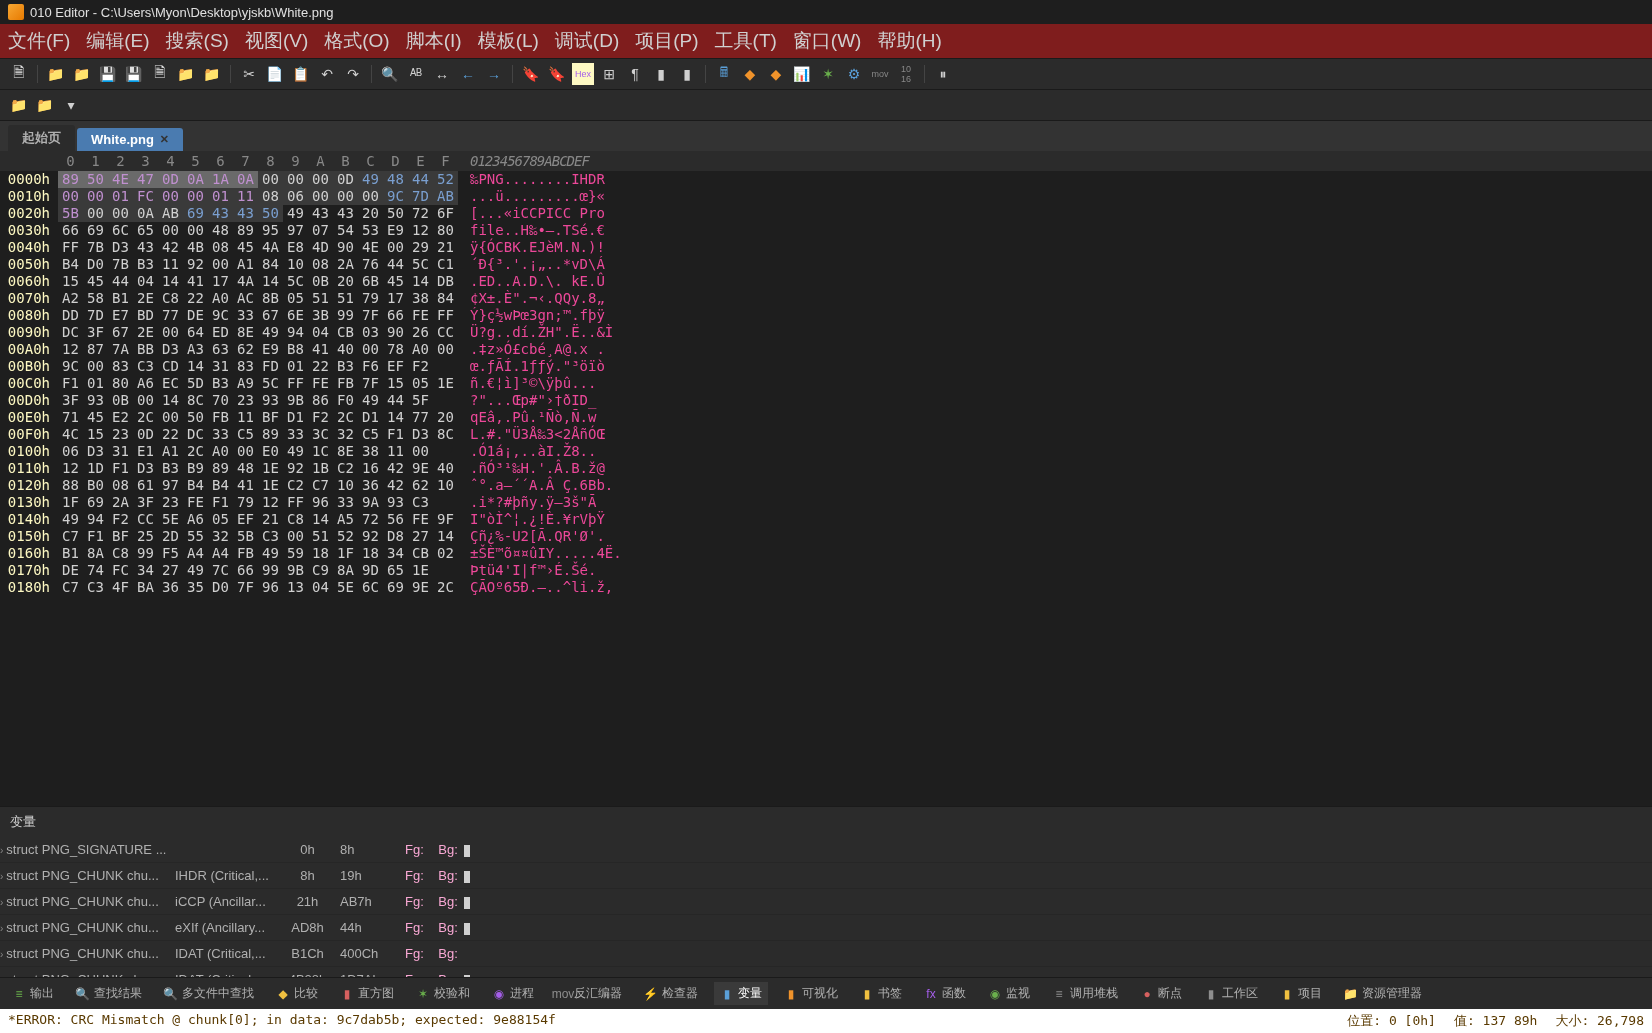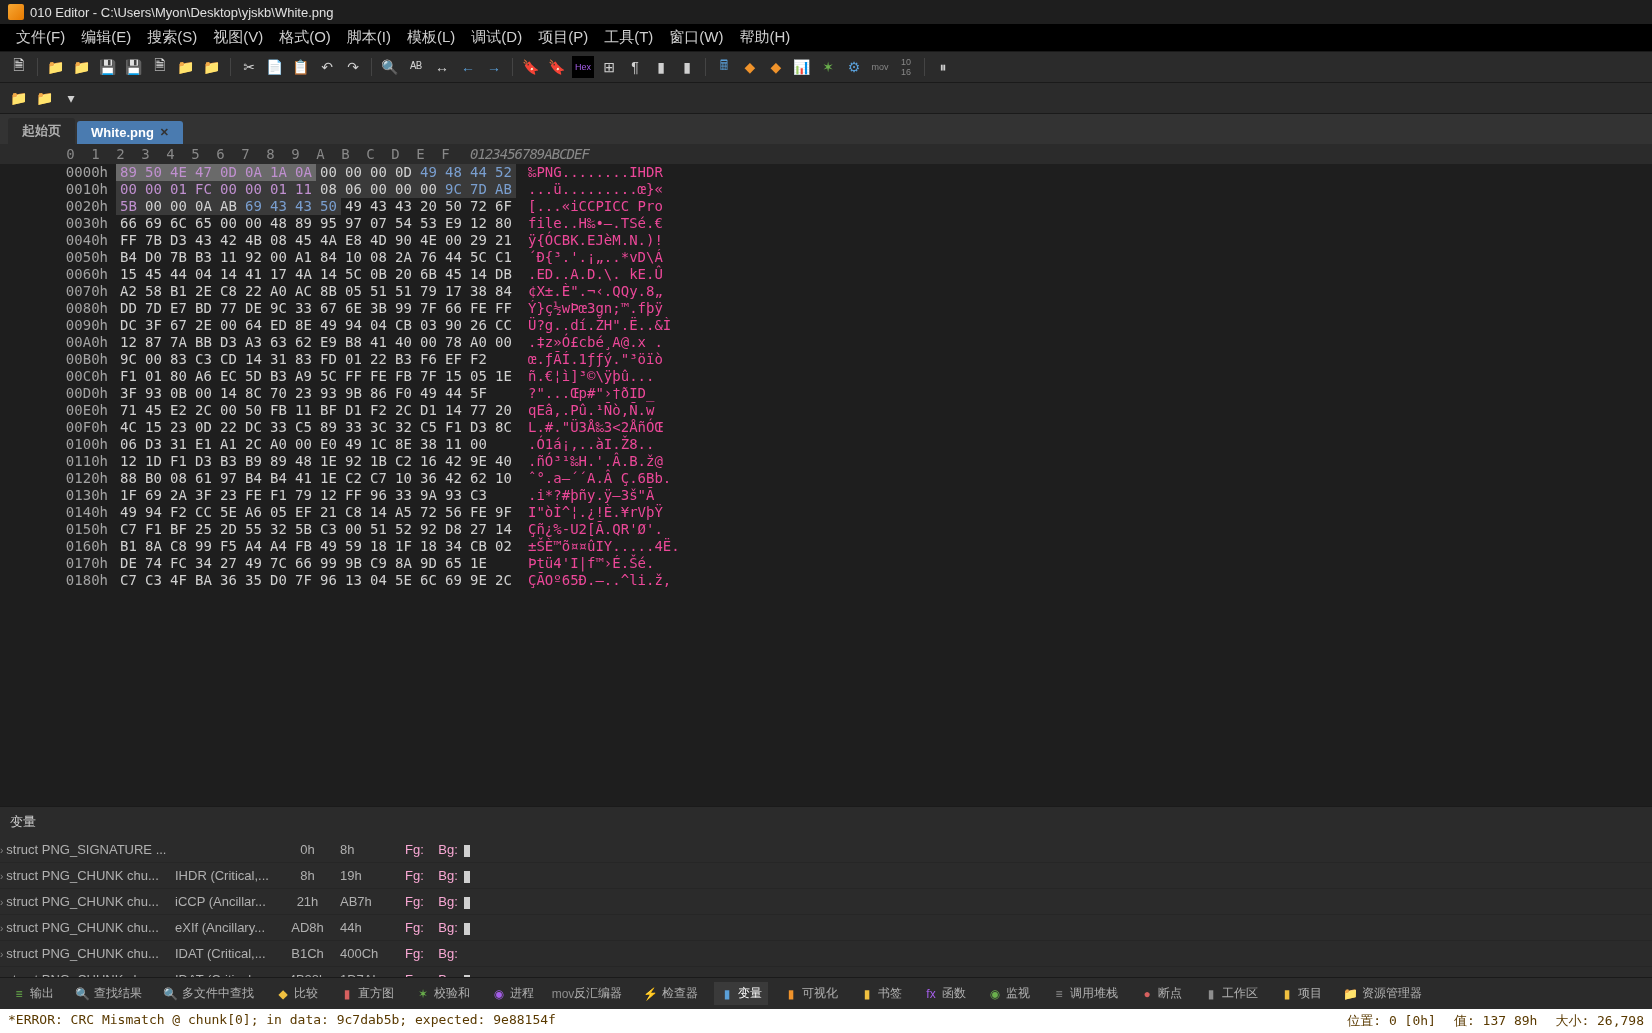--- a/index.html
+++ b/index.html
@@ -1,20 +1,20 @@
 <!DOCTYPE html>
 <html><head>
 <meta charset="utf-8">
 <style>
 * { margin: 0; padding: 0; box-sizing: border-box; }
 body { font-family: "Microsoft YaHei", "Segoe UI", sans-serif; background: #2b2b2b; color: #d0d0d0; font-size: 13px; overflow: hidden; height: 100vh; display: flex; flex-direction: column; }
 .title-bar { background: #1e1e1e; padding: 4px 8px; display: flex; align-items: center; gap: 6px; font-size: 13px; }
 .title-bar .icon { width: 16px; height: 16px; background: linear-gradient(135deg, #f7a834, #e87a00); border-radius: 2px; display: inline-block; }
 .title-bar .title { color: #e0e0e0; }
-.menu-bar { background: #000000; padding: 4px 16px; display: flex; gap: 16px; font-size: 15px; border-bottom: 1px solid #1a1a1a; }
+.menu-bar { background: #7f1d1d; padding: 4px 8px; display: flex; gap: 16px; font-size: 19px; border-bottom: 1px solid #1a1a1a; }
 .menu-item { color: #d0d0d0; cursor: pointer; }
 .toolbar { background: #2b2b2b; padding: 4px 8px; display: flex; gap: 4px; align-items: center; border-bottom: 1px solid #1a1a1a; flex-wrap: wrap; }
 .tool-btn { width: 22px; height: 22px; display: flex; align-items: center; justify-content: center; cursor: pointer; color: #d0d0d0; font-size: 14px; }
 .tool-btn.file { color: #e8e8e8; }
 .tool-btn.folder { color: #f0c040; }
 .tool-btn.blue { color: #5a9fd8; }
 .tool-btn.green { color: #6ab04c; }
 .tool-btn.purple { color: #a55eea; }
 .tool-btn.red { color: #d6605f; }
 .tool-btn.orange { color: #f0932b; }
@@ -24,21 +24,21 @@
 .tab { padding: 4px 14px; background: #2b2b2b; color: #b0b0b0; font-size: 13px; cursor: pointer; border-top-left-radius: 3px; border-top-right-radius: 3px; display: flex; align-items: center; gap: 6px; }
 .tab.active { background: #4a7bb0; color: #fff; }
 .tab .close { font-size: 11px; color: #333; cursor: pointer; }
 .hex-area { flex: 1; background: #1e1e1e; overflow: hidden; display: flex; flex-direction: column; }
 .hex-header { display: flex; background: #2b2b2b; color: #888; font-family: Consolas, monospace; font-size: 14px; padding: 2px 0; }
 .hex-header .offset-col { width: 58px; text-align: right; padding-right: 8px; }
 .hex-header .byte-col { width: 25px; text-align: center; }
 .hex-header .ascii-col { padding-left: 12px; letter-spacing: -1px; font-style: italic; }
 .hex-rows { font-family: Consolas, monospace; font-size: 14px; line-height: 17px; }
 .hex-row { display: flex; }
-.hex-row .offset { width: 72px; text-align: right; padding-right: 8px; color: #a3a3a3; margin-left: 44px; }
+.hex-row .offset { width: 58px; text-align: right; padding-right: 8px; color: #fef9c3; }
 .hex-row .bytes { display: flex; }
 .hex-row .byte { width: 25px; text-align: center; color: #d0d0d0; }
 .hex-row .byte.hl1 { background: #3a3a3a; color: #c090d0; }
 .hex-row .byte.hl2 { background: #3a3a3a; color: #7a9fd0; }
 .hex-row .byte.hl3 { background: #3a3a3a; color: #d0d0d0; }
 .hex-row .byte.cursor { background: #6a6a6a; }
 .hex-row .ascii { padding-left: 12px; color: #ec4899; white-space: pre; font-family: Consolas, monospace; }
 .vars-panel { background: #2b2b2b; border-top: 1px solid #1a1a1a; }
 .vars-title { padding: 6px 10px; font-size: 13px; color: #d0d0d0; }
 .vars-header { display: flex; background: #333; border-bottom: 1px solid #222; }
@@ -108,21 +108,21 @@
   <span class="tool-btn">↷</span>
   <span class="tool-sep"></span>
   <span class="tool-btn blue">🔍</span>
   <span class="tool-btn">ᴬᴮ</span>
   <span class="tool-btn">↔</span>
   <span class="tool-btn blue">←</span>
   <span class="tool-btn blue">→</span>
   <span class="tool-sep"></span>
   <span class="tool-btn blue">🔖</span>
   <span class="tool-btn blue">🔖</span>
-  <span class="tool-btn purple" style="font-size:9px;background:#000000;padding:1px 2px;">Hex</span>
+  <span class="tool-btn purple" style="font-size:9px;background:#fef9c3;padding:1px 2px;">Hex</span>
   <span class="tool-btn">⊞</span>
   <span class="tool-btn">¶</span>
   <span class="tool-btn">▮</span>
   <span class="tool-btn">▮</span>
   <span class="tool-sep"></span>
   <span class="tool-btn blue">🖩</span>
   <span class="tool-btn orange">◆</span>
   <span class="tool-btn orange">◆</span>
   <span class="tool-btn red">📊</span>
   <span class="tool-btn green">✶</span>

